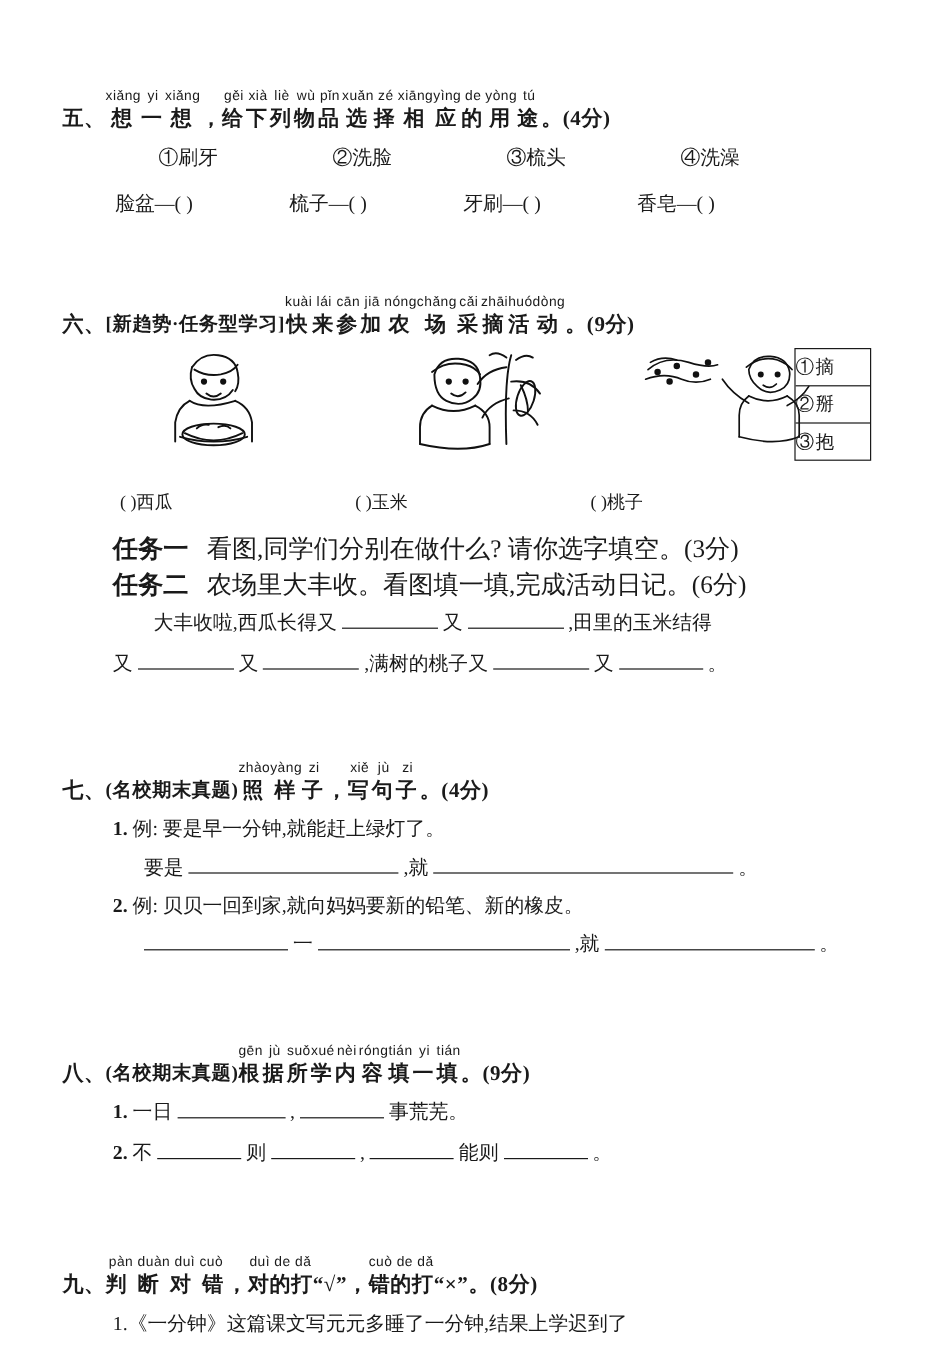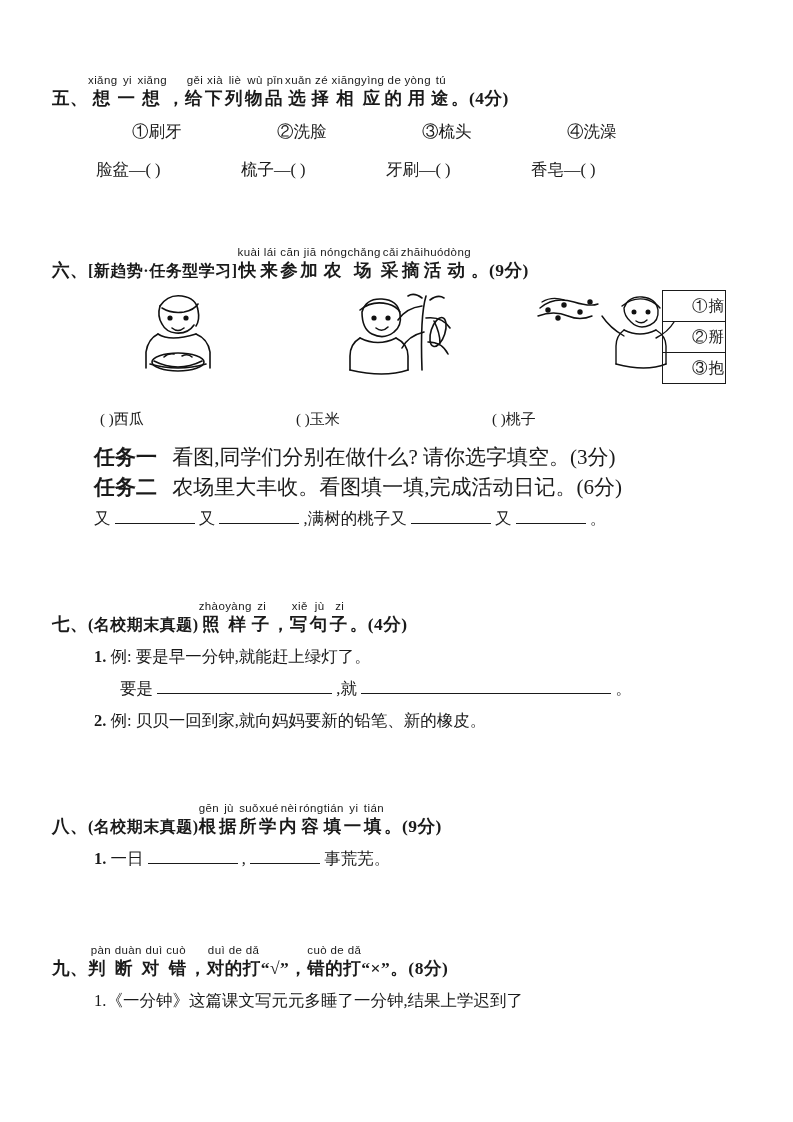--- a/index.html
+++ b/index.html
@@ -117,21 +117,21 @@
     line-height: 26px;
   }
   .s6-labels span { width: 196px; display: inline-block; }
   .choice-box {
     position: absolute;
     right: 8px;
     top: 2px;
     width: 64px;
     border: 1px solid #1a1a1a;
     font-size: 15.5px;
-    text-align: right;
+    text-align: left;
     box-sizing: border-box;
   }
   .choice-box div {
     padding: 5px 0 4px 0;
     border-bottom: 1px solid #1a1a1a;
     letter-spacing: 1px;
   }
   .choice-box div:last-child { border-bottom: none; }
 
   
@@ -383,20 +383,27 @@
 
       <div class="task-line" style="margin-top:10px;">
         <span class="task-label">任务一</span>
         <span style="margin-left:10px;">看图,同学们分别在做什么? 请你选字填空。(3分)</span>
       </div>
       <div class="task-line">
         <span class="task-label">任务二</span>
         <span style="margin-left:10px;">农场里大丰收。看图填一填,完成活动日记。(6分)</span>
       </div>
 
+      <div class="ans-line" style="padding-left:70px;">
+        <span>大丰收啦,西瓜长得又</span>
+        <span class="blank u80"></span>
+        <span>又</span>
+        <span class="blank u80"></span>
+        <span>,田里的玉米结得</span>
+      </div>
       <div class="ans-line" style="padding-left:36px;">
         <span>又</span>
         <span class="blank u80"></span>
         <span>又</span>
         <span class="blank u80"></span>
         <span>,满树的桃子又</span>
         <span class="blank u80"></span>
         <span>又</span>
         <span class="blank u70"></span>
         <span>。</span>
@@ -447,20 +454,28 @@
         <span>,就</span>
         <span class="blank u250"></span>
         <span>。</span>
       </div>
 
       <div class="ex-line">
         <span class="num-b">2.</span>
         <span>例:</span>
         <span>贝贝一回到家,就向妈妈要新的铅笔、新的橡皮。</span>
       </div>
+      <div class="ans-line">
+        <span class="blank u120"></span>
+        <span>一</span>
+        <span class="blank u210"></span>
+        <span>,就</span>
+        <span class="blank u175"></span>
+        <span>。</span>
+      </div>
     </div>
 
     <div class="sec" style="margin-top:20px;">
       <div class="sec-head" style="margin-left:-6px;">
         <span class="sec-num">八、</span>
         <span class="plain han tight" style="font-size:16px;">(名校期末真题)</span>
         <span class="pinyin-stack">
           <span class="pinyin">gēn</span>
           <span class="han">根</span>
         </span>
@@ -502,20 +517,32 @@
 
       <div class="ans-line" style="padding-left:36px;margin-top:4px;">
         <span class="num-b">1.</span>
         <span>一日</span>
         <span class="blank u90"></span>
         <span>,</span>
         <span class="blank u70"></span>
         <span>事荒芜。</span>
       </div>
 
+      <div class="ans-line" style="padding-left:36px;">
+        <span class="num-b">2.</span>
+        <span>不</span>
+        <span class="blank u70"></span>
+        <span>则</span>
+        <span class="blank u70"></span>
+        <span>,</span>
+        <span class="blank u70"></span>
+        <span>能则</span>
+        <span class="blank u70"></span>
+        <span>。</span>
+      </div>
 
     </div>
 
     <div class="sec" style="margin-top:22px;">
       <div class="sec-head" style="margin-left:-6px;">
         <span class="sec-num">九、</span>
         <span class="pinyin-stack">
           <span class="pinyin">pàn duàn duì cuò</span>
           <span class="han">判 断 对 错</span>
         </span>

